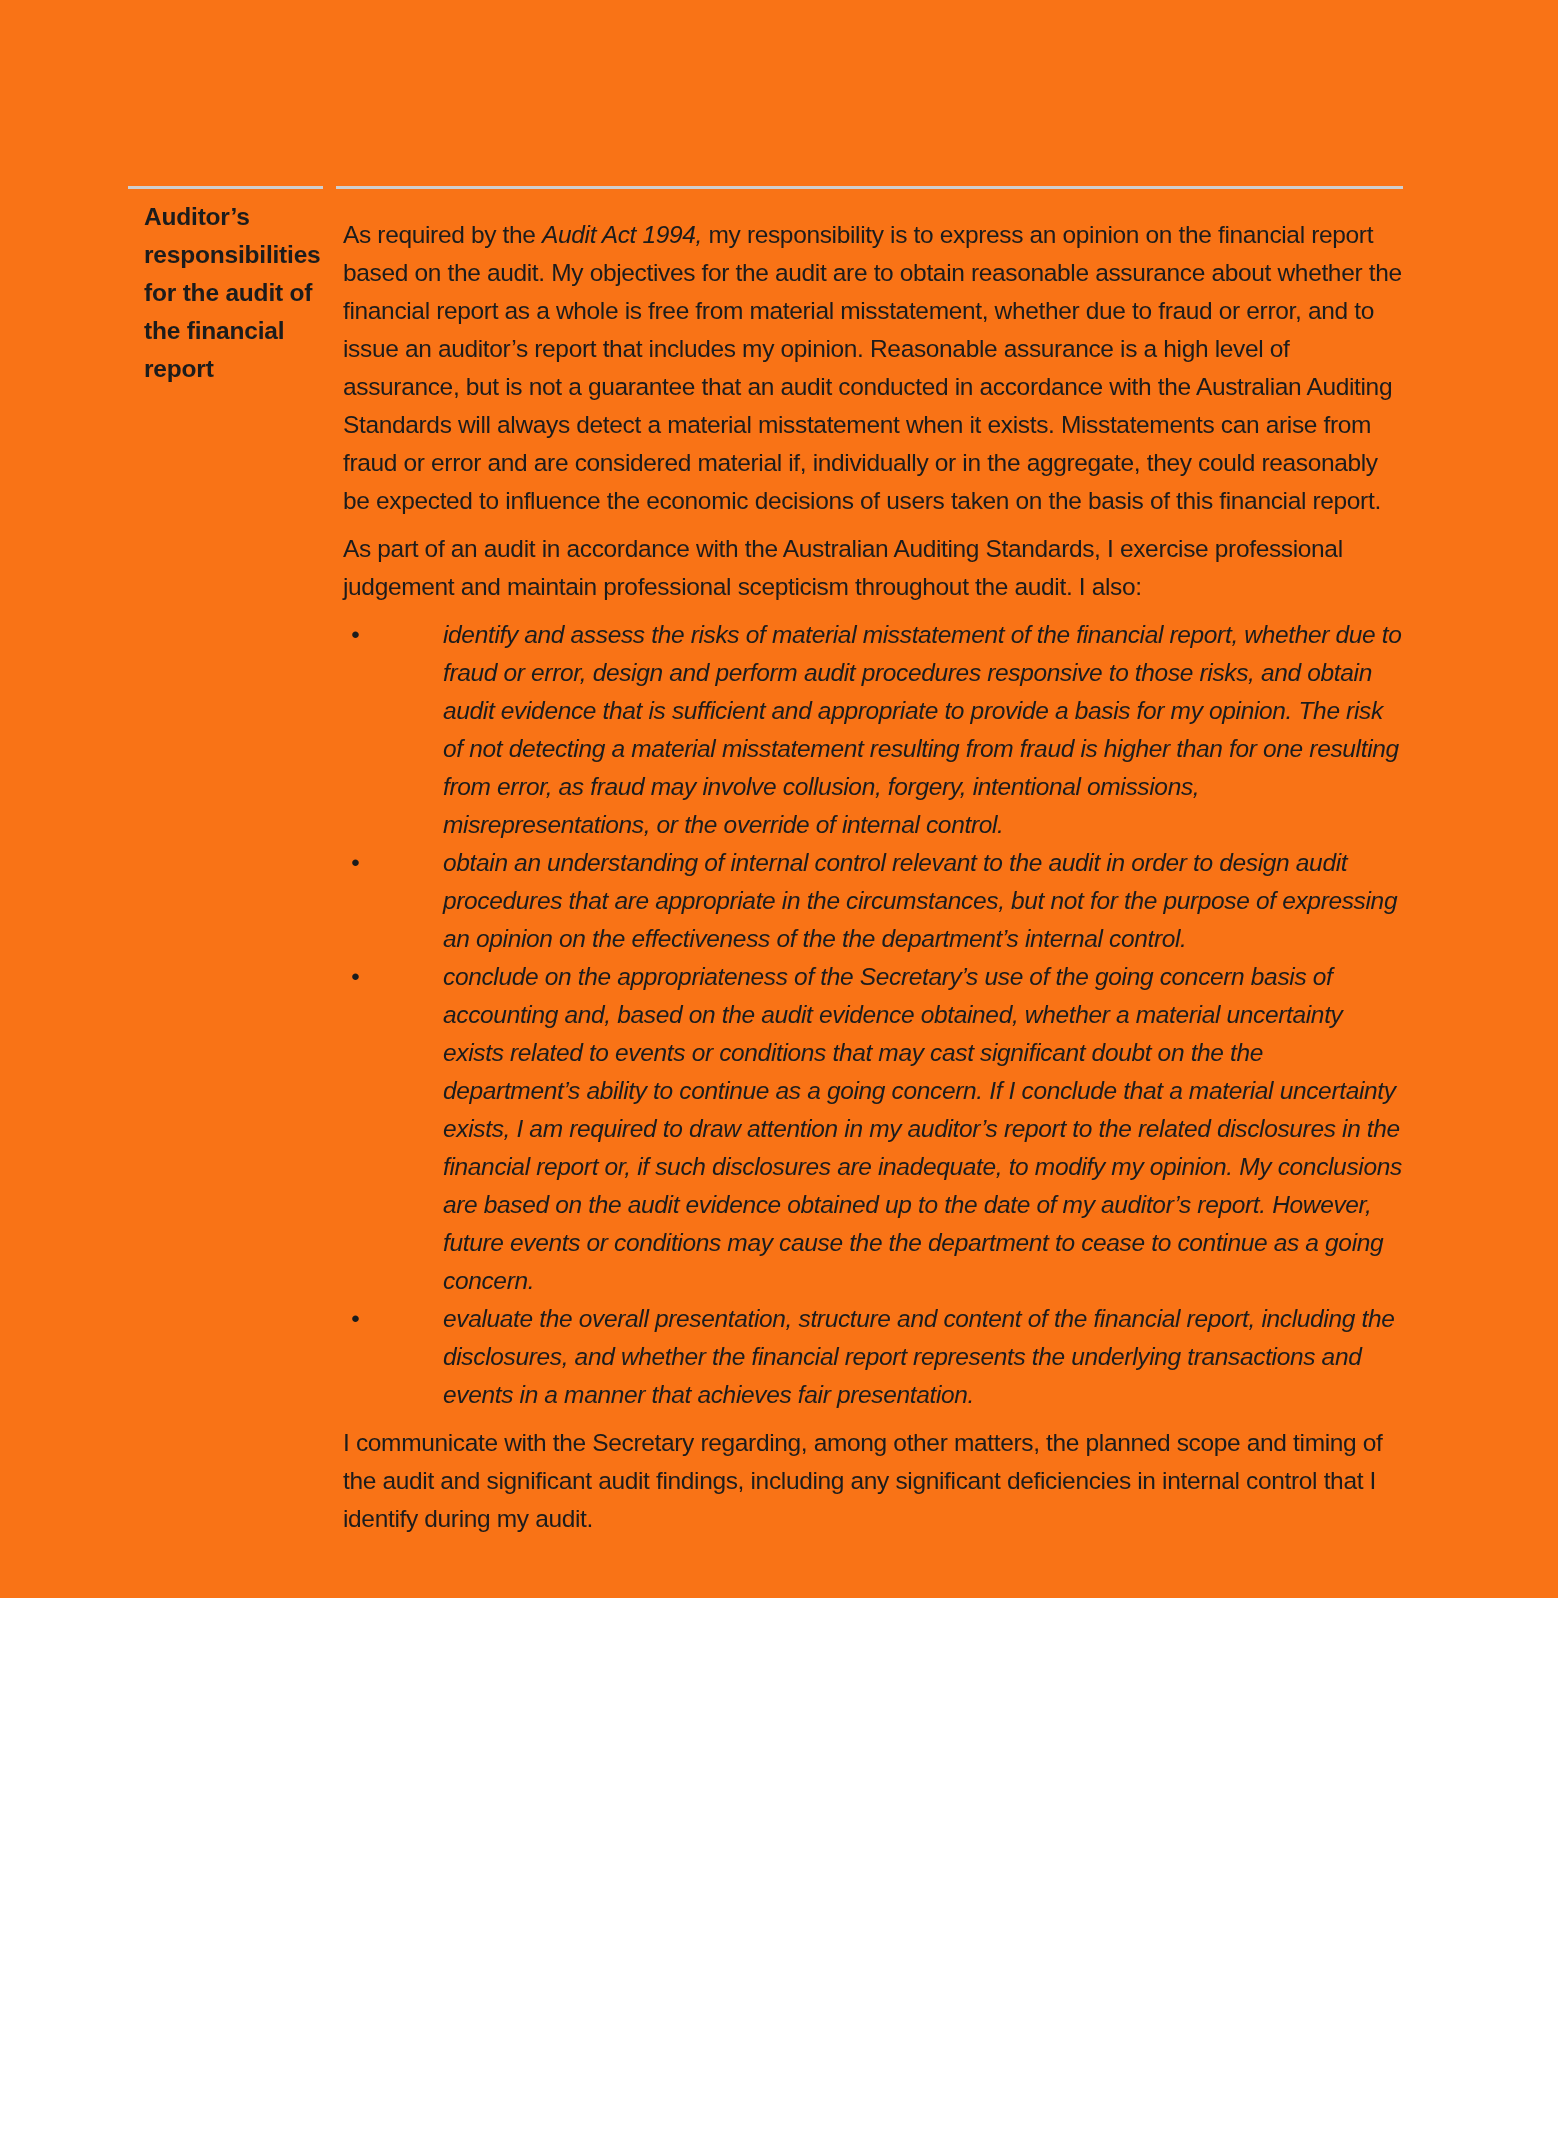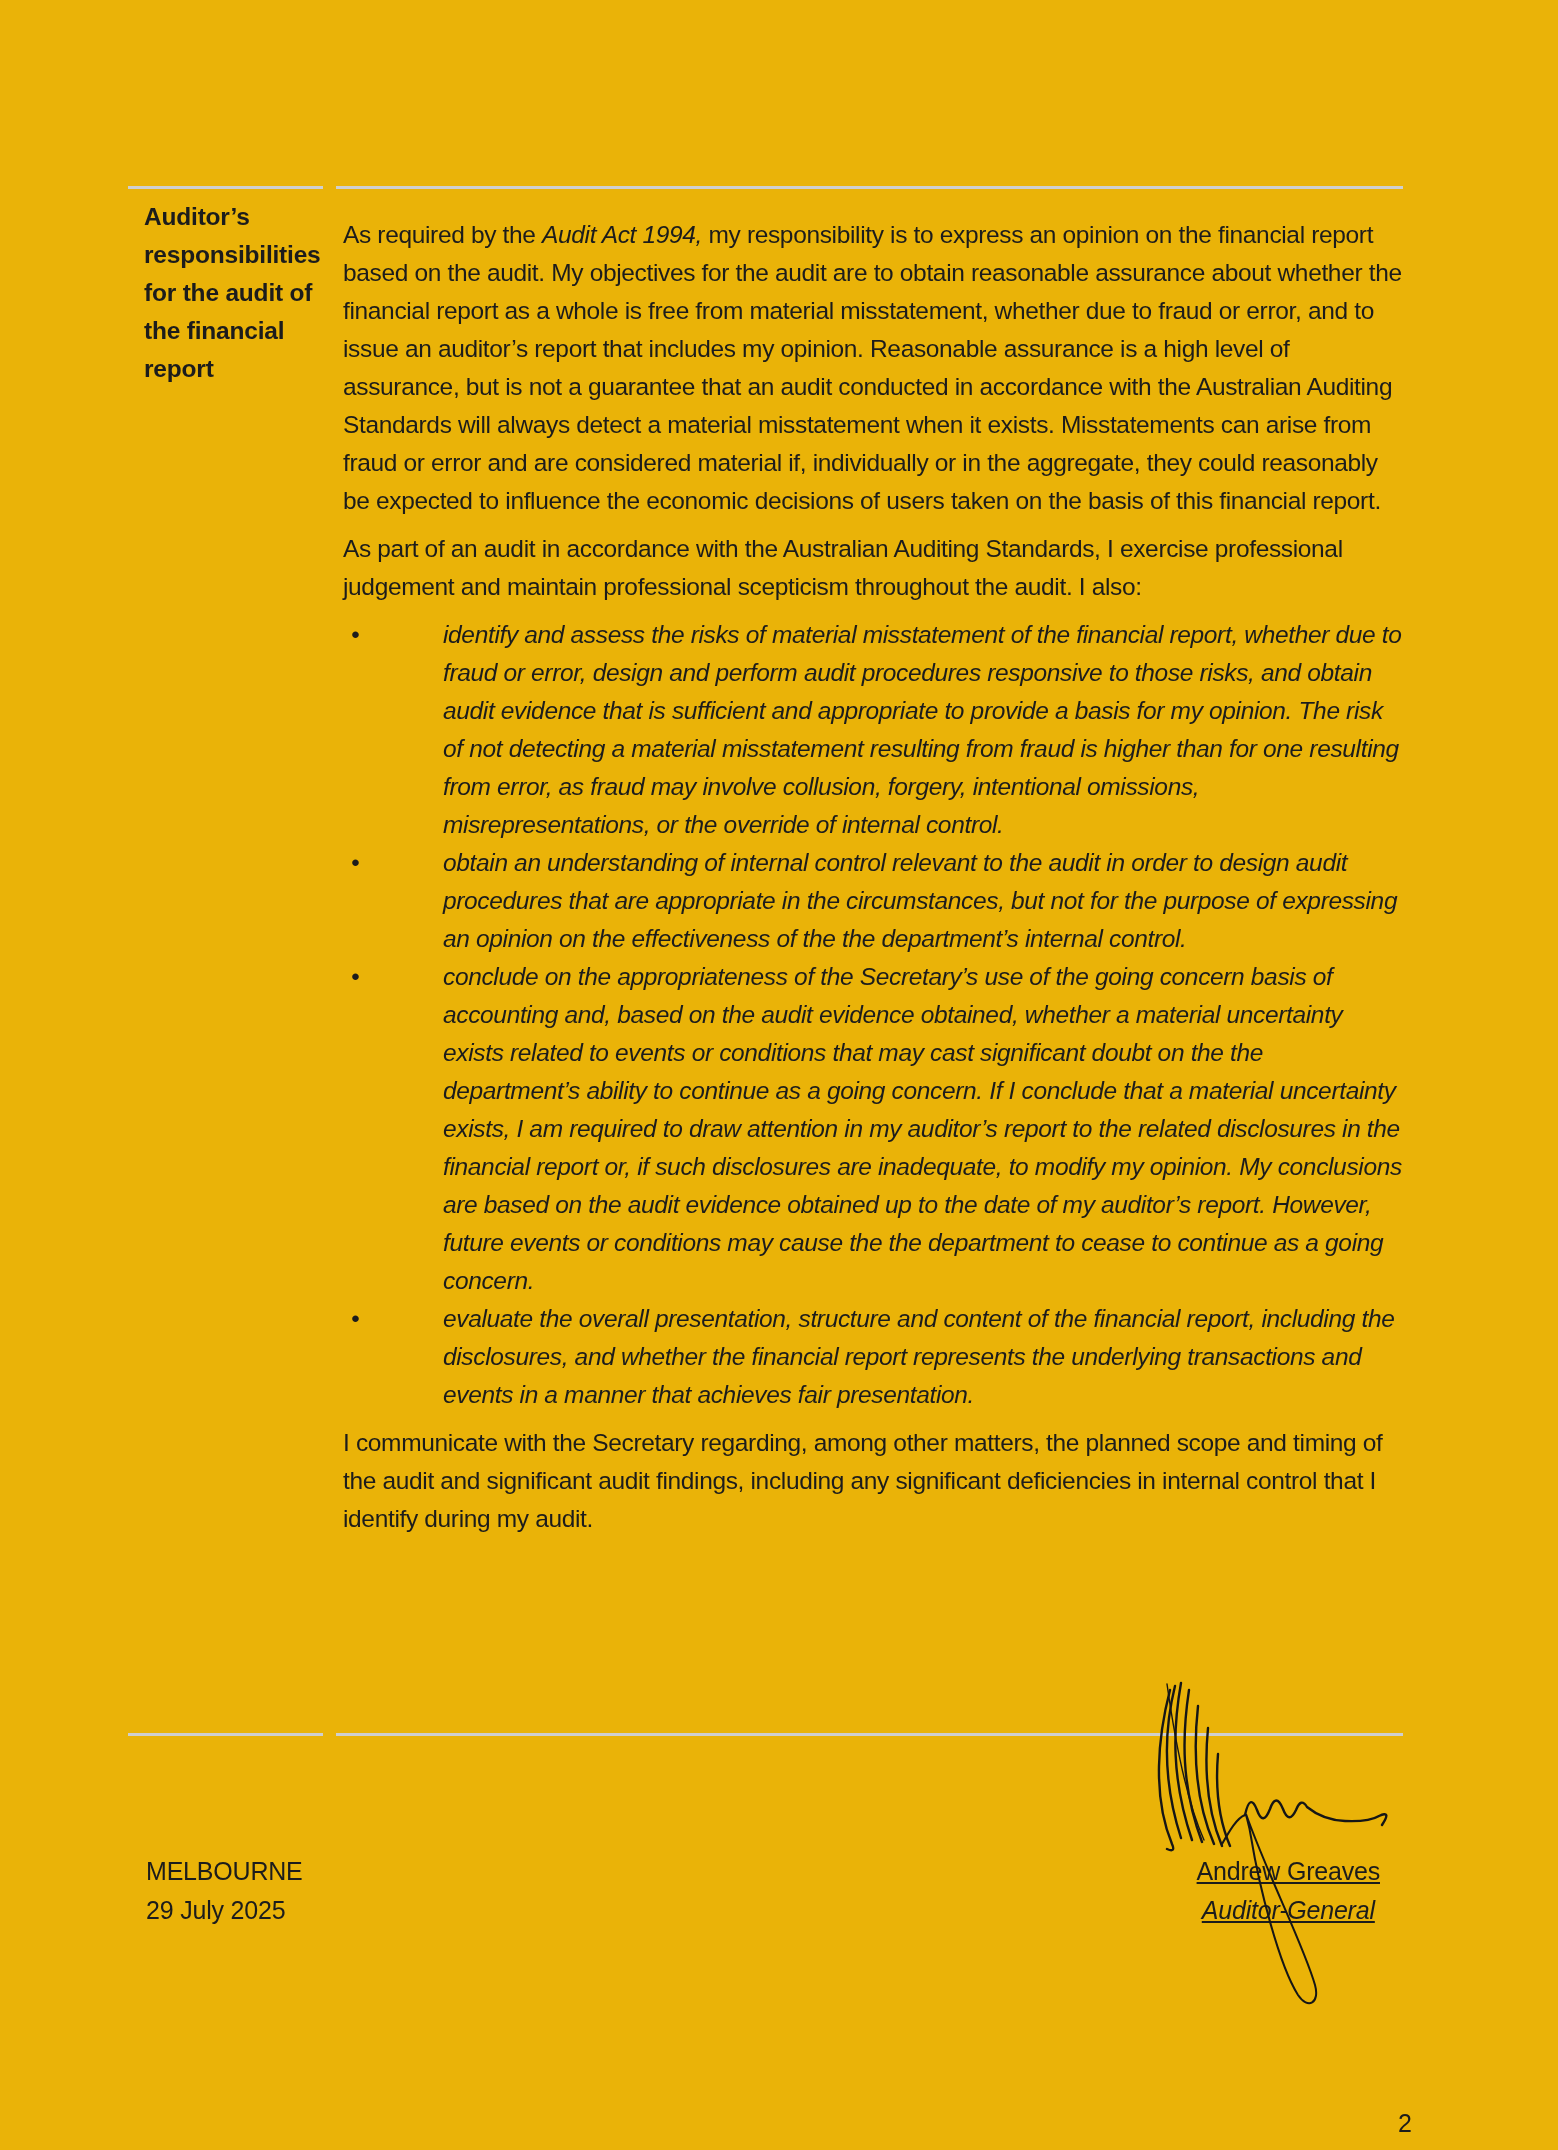--- a/index.html
+++ b/index.html
@@ -1,19 +1,19 @@
 <!DOCTYPE html>
 <html><head>
 <meta charset="utf-8">
 <style>
   html,body{margin:0;padding:0;background:#ffffff;}
   .page{
     position:relative;
-    width:1558px;height:2150px;
-    background:#eab308;
+    width:1558px;height:1598px;
+    background:#f97316;
     font-family:"Liberation Sans",sans-serif;
     color:#1c1c1c;
     overflow:hidden;
   }
   .rule{position:absolute;height:3px;background:#cfcfcf;}
   .rule-top-left{left:128px;top:186px;width:195px;}
   .rule-top-right{left:336px;top:186px;width:1067px;}
   .rule-bottom-left{left:128px;top:1733px;width:195px;}
   .rule-bottom-right{left:336px;top:1733px;width:1067px;}
 

